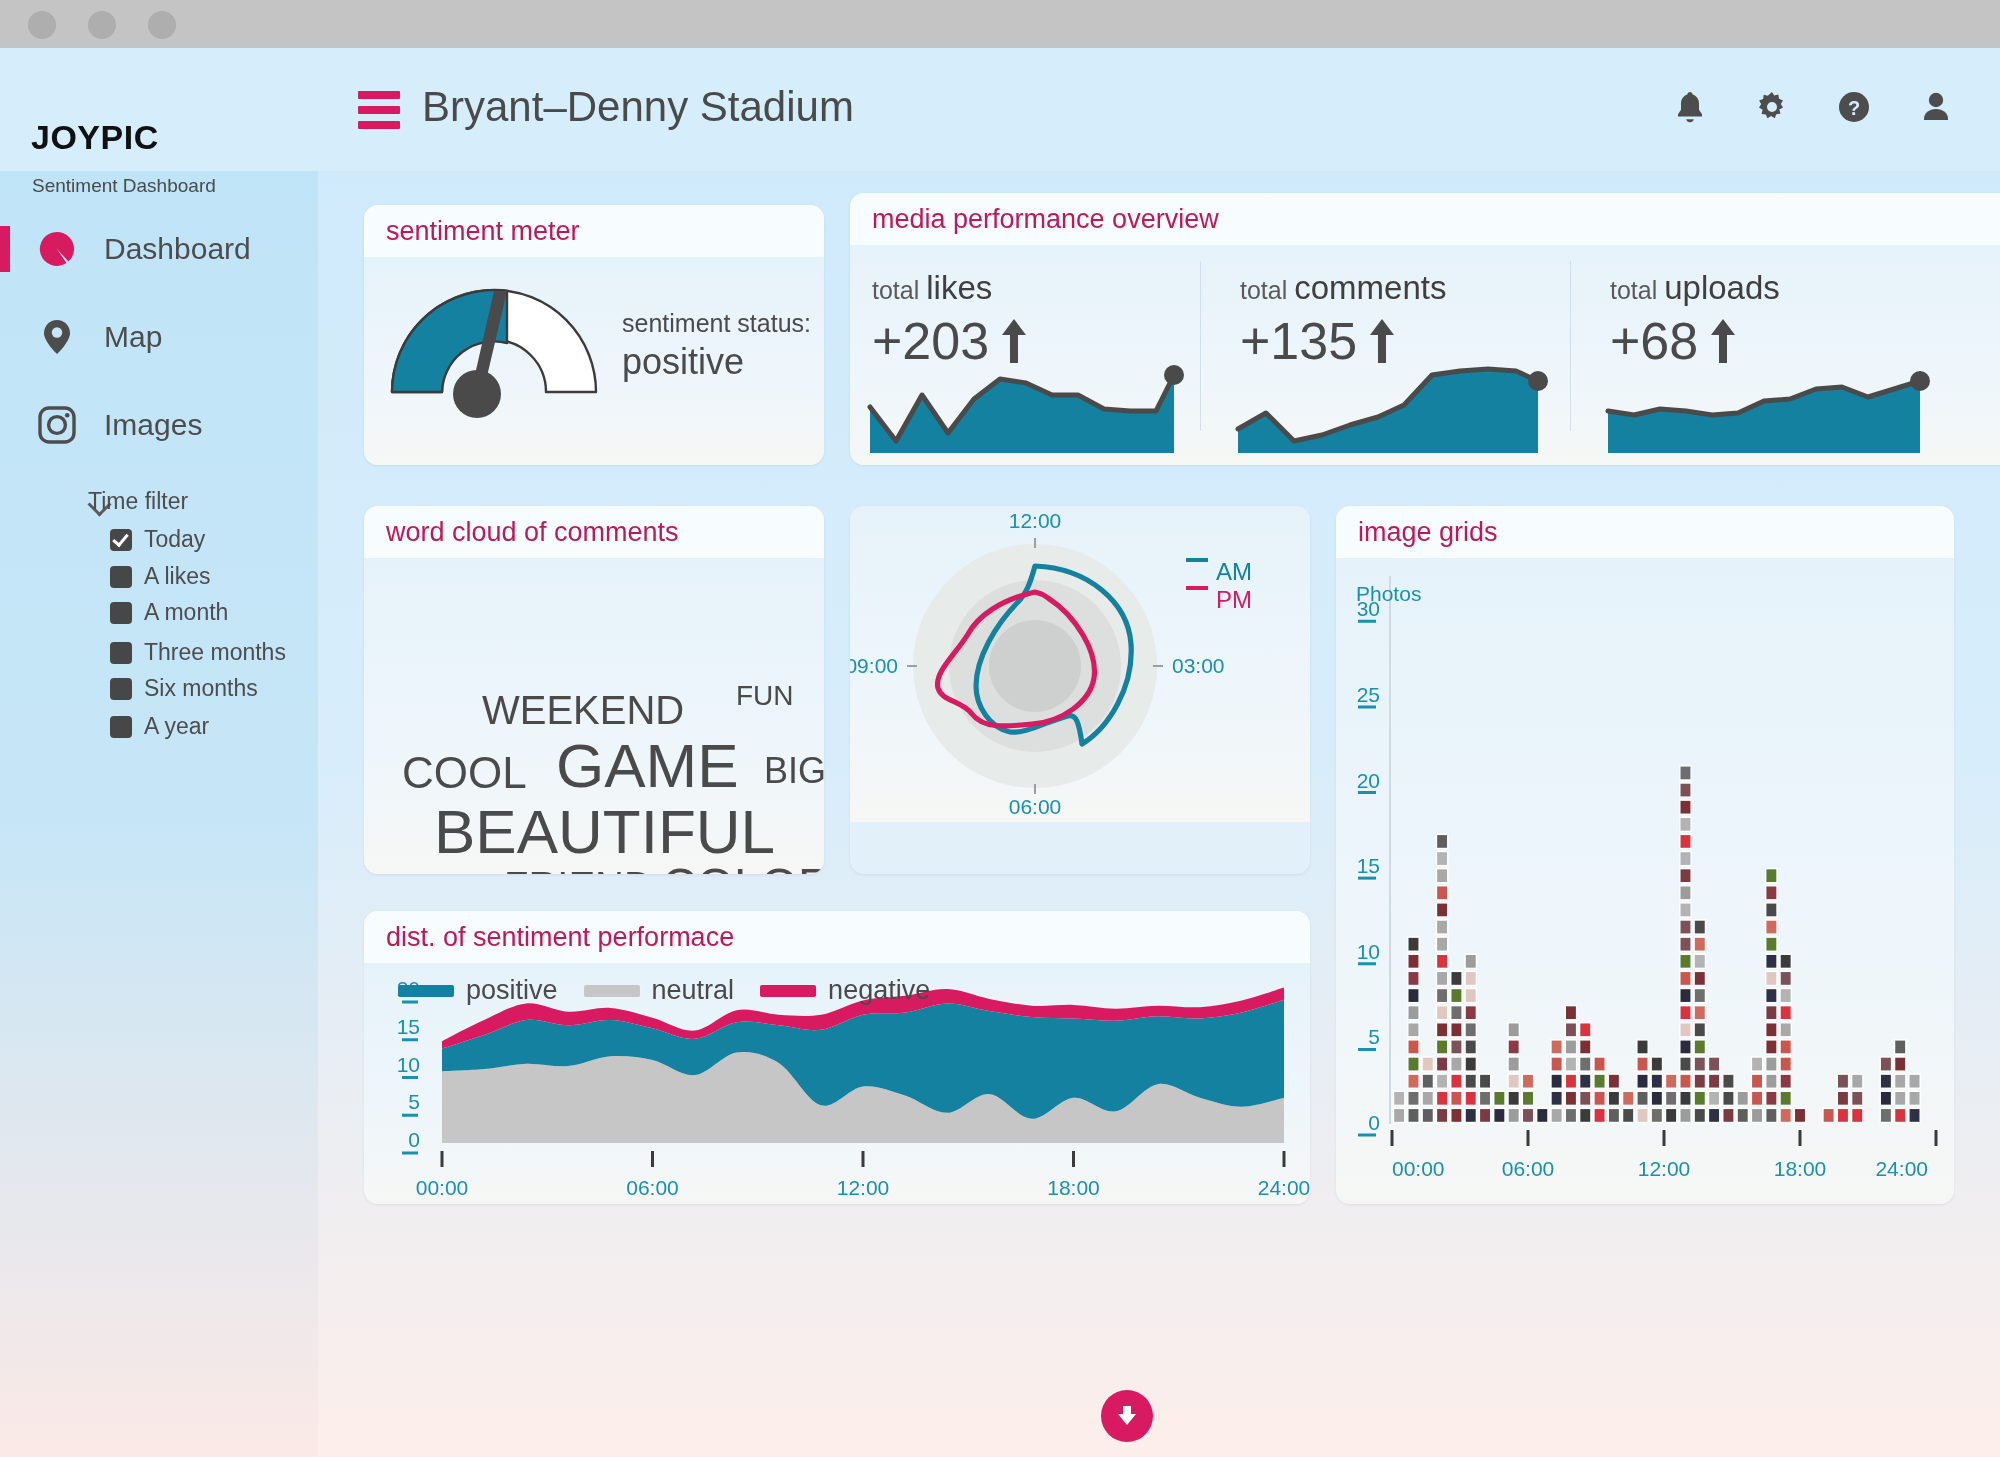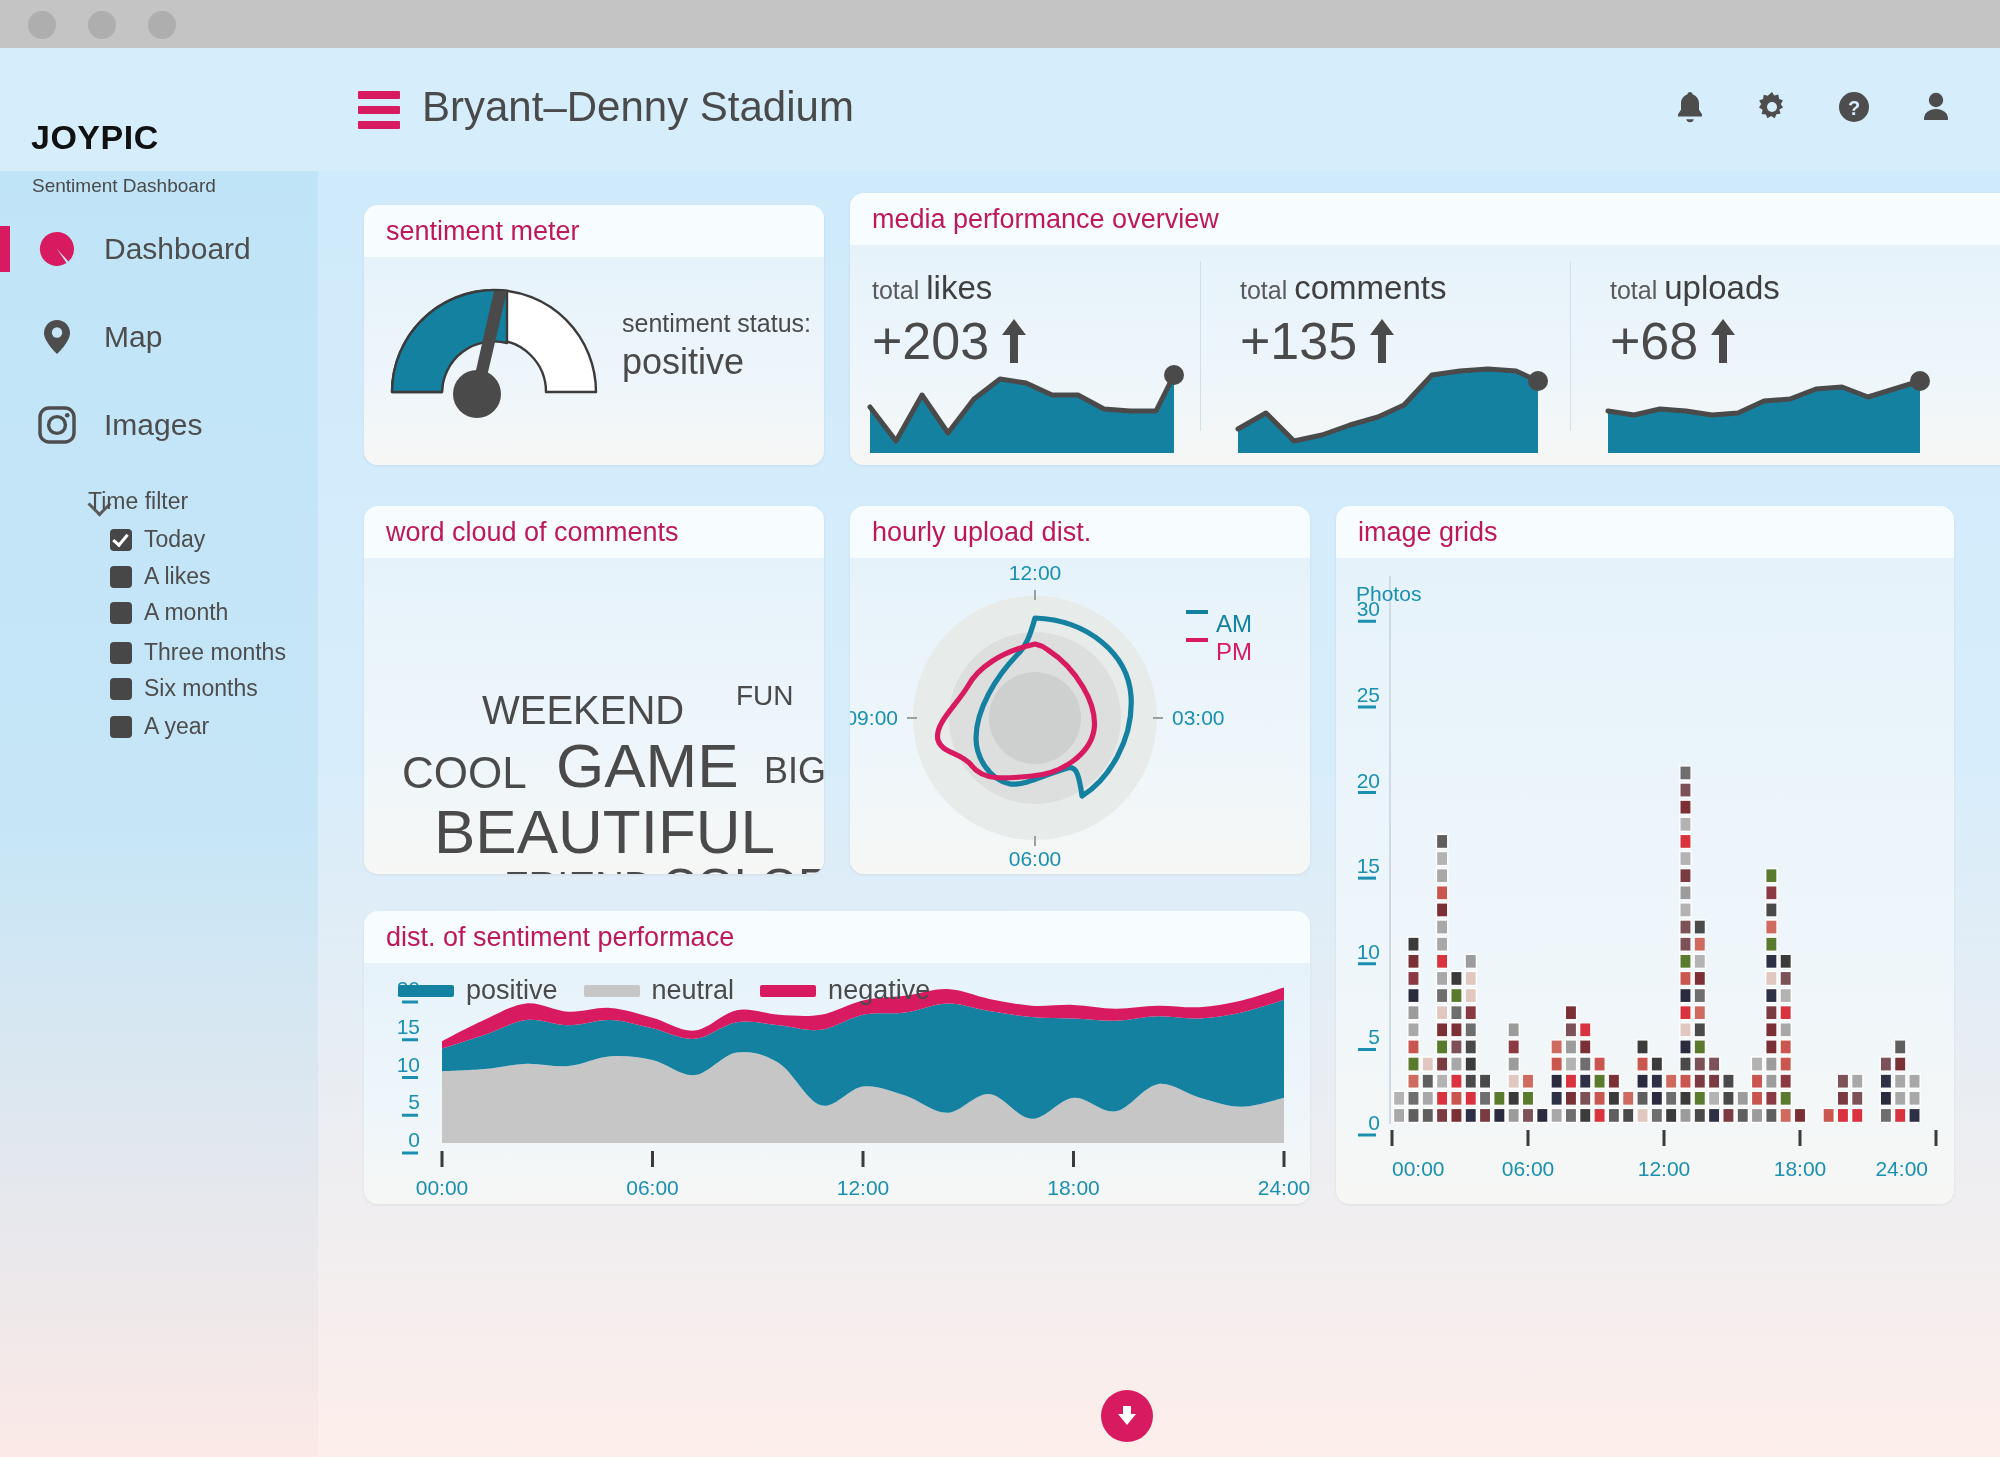--- a/index.html
+++ b/index.html
@@ -289,23 +289,20 @@
             <div class="wcw" style="left: 192px; top: 172px; font-size: 62px;">GAME</div>
             <div class="wcw" style="left: 400px; top: 192px; font-size: 36px;">BIG</div>
             <div class="wcw" style="left: 70px; top: 238px; font-size: 62px;">BEAUTIFUL</div>
             <div class="wcw" style="left: 140px; top: 306px; font-size: 40px;">FRIEND</div>
             <div class="wcw" style="left: 298px; top: 300px; font-size: 48px;">COLOR</div>
           </div>
       </div>
     </div>
 
     <div class="card" style="left:532px;top:335px;width:460px;height:368px;">
-      <div class="card-hd">
-        <span>hourly upload dist.</span>
-      </div>
       <div class="card-bd">
         <svg width="460" height="316" viewBox="0 0 460 316">
           <circle cx="185" cy="160" r="122" fill="#e7ebea"></circle>
           <circle cx="185" cy="160" r="86" fill="#dcdfde"></circle>
           <circle cx="185" cy="160" r="46" fill="#cdd0cf"></circle>
 
           <line x1="185" y1="32" x2="185" y2="42" stroke="#9aa0a0" stroke-width="2"></line>
           <line x1="185" y1="278" x2="185" y2="288" stroke="#9aa0a0" stroke-width="2"></line>
           <line x1="57" y1="160" x2="67" y2="160" stroke="#9aa0a0" stroke-width="2"></line>
           <line x1="303" y1="160" x2="313" y2="160" stroke="#9aa0a0" stroke-width="2"></line>

